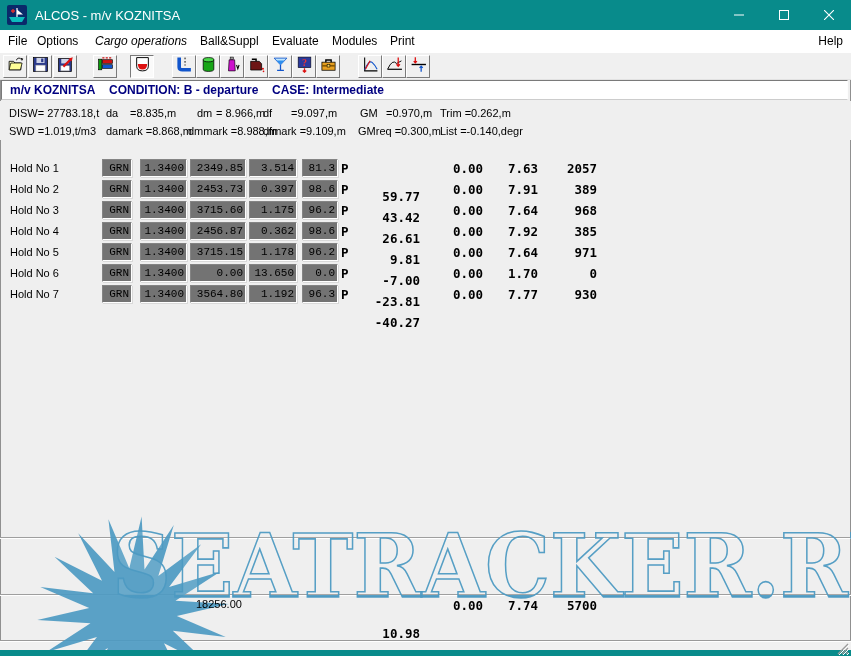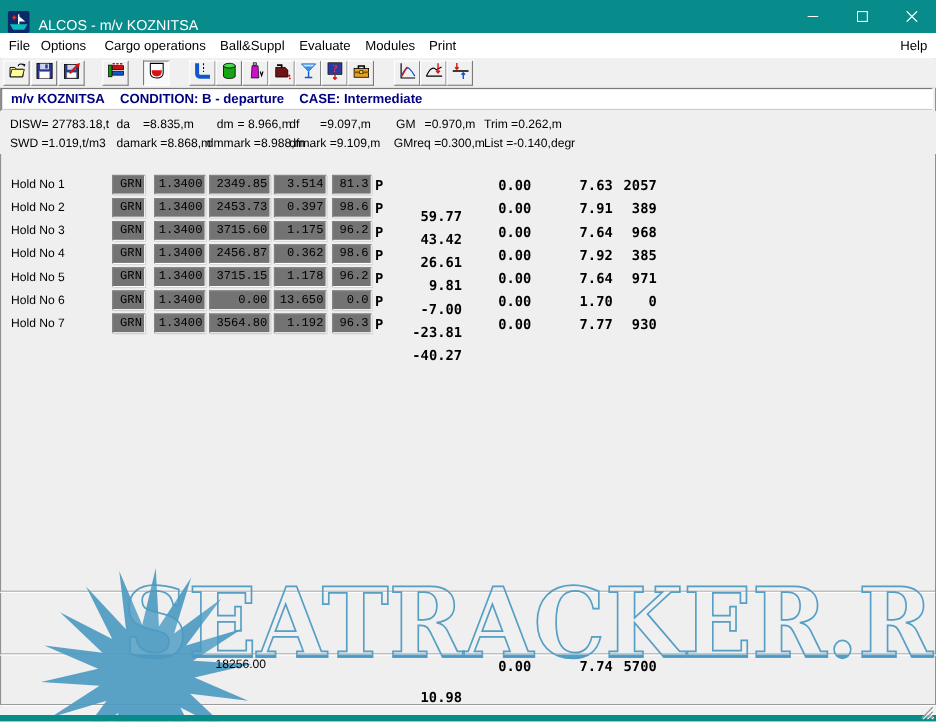--- a/index.html
+++ b/index.html
@@ -1,20 +1,20 @@
 <!DOCTYPE html>
 <html><head>
 <meta charset="utf-8">
 <style>
   html,body{margin:0;padding:0;background:#d8d8d8;}
   #window{position:relative;width:851px;height:656px;background:#efefef;overflow:hidden;
     font-family:"Liberation Sans",sans-serif;
     box-shadow:inset 1px 0 0 #909090,inset -1px 0 0 #909090,inset 0 -1px 0 #808080;}
   
-  .titlebar{position:absolute;left:0;top:0;width:851px;height:30px;background:#088b8b;display:flex;align-items:flex-end;}
+  .titlebar{position:absolute;left:0;top:0;width:851px;height:30px;background:#088b8b;display:flex;align-items:center;}
   .titleicon{width:20px;height:20px;margin-left:7px;flex:0 0 auto;}
   .titletext{color:#ffffff;font-size:13px;margin-left:8px;white-space:nowrap;}
   .winbtns{position:absolute;right:0;top:0;height:30px;display:flex;}
   .winbtn{width:45px;height:30px;display:flex;align-items:center;justify-content:center;}
   
   .menubar{position:absolute;left:0;top:30px;width:851px;height:23px;background:#ffffff;}
   .menuitem{position:absolute;top:0;height:23px;line-height:23px;font-size:12px;color:#000000;white-space:nowrap;}
   
   .toolbar{position:absolute;left:0;top:53px;width:851px;height:26px;background:#f0f0f0;border-bottom:1px solid #e2e2e2;}
   .tbtn{position:absolute;top:2px;width:24px;height:23px;background:#f0f0f0;border:1px solid;border-color:#ffffff #7a7a7a #7a7a7a #ffffff;box-sizing:border-box;display:flex;align-items:center;justify-content:center;}
@@ -30,21 +30,21 @@
   .tblheader{position:absolute;left:0;top:140px;width:851px;height:16px;background:#f0f0f0;border-top:1px solid #ffffff;border-bottom:1px solid #8e8e8e;box-sizing:content-box;box-shadow:0 1px 0 #ffffff,0 -2px 0 #c6c6c6;}
   .colhdr{position:absolute;top:2px;transform:translateX(-50%);font-size:11px;color:#000;white-space:nowrap;}
   
   .row{position:absolute;left:0;width:851px;height:20px;}
   .rowlabel{position:absolute;left:10px;top:3px;font-size:11px;color:#000;white-space:nowrap;}
   .ebox{position:absolute;top:0;height:18px;box-sizing:border-box;background:#737373;border:1px solid;border-color:#848484 #ffffff #ffffff #848484;box-shadow:1px 1px 0 #d9d9d9;font-family:Liberation Mono, monospace;font-size:11px;color:#000;padding:0 2px;outline:none;text-align:right;}
   .bx-ct{left:102px;width:30px;} .bx-sf{left:140px;width:47px;} .bx-wt{left:190px;width:56px;}
   .bx-ul{left:249px;width:48px;} .bx-fl{left:302px;width:36px;}
   .pflag{position:absolute;left:341px;top:2px;font-family:"DejaVu Sans Mono",monospace;font-weight:bold;font-size:12.5px;color:#000;}
   .num{position:absolute;top:2px;text-align:right;font-family:"DejaVu Sans Mono",monospace;font-weight:bold;font-size:12.5px;color:#000;white-space:nowrap;}
-  .n-xg{left:356px;width:64px;margin-top:28px;} .n-yg{left:421px;width:62px;} .n-zg{left:481px;width:59px;padding-left:17px;} .n-fsm{left:535px;width:62px;}
+  .n-xg{left:356px;width:64px;margin-top:28px;} .n-yg{left:421px;width:62px;} .n-zg{left:462px;width:59px;padding-left:17px;} .n-fsm{left:535px;width:62px;}
   
   .groove{position:absolute;left:0;width:851px;height:2px;border-top:1px solid #9f9f9f;border-bottom:1px solid #ffffff;box-sizing:border-box;z-index:1;}
   
   .totals{position:absolute;left:0;top:596px;width:851px;height:15px;z-index:10;}
   .totweight{position:absolute;left:196px;top:2px;font-size:11px;color:#000;}
   .footerbar{position:absolute;left:0;top:613px;width:851px;height:16px;z-index:10;}
   .greenlbl{position:absolute;top:1px;font-size:12.5px;font-weight:bold;color:#008000;white-space:nowrap;}
   
   .statustop{position:absolute;left:0;top:640px;width:851px;height:2px;border-top:1px solid #9a9a9a;border-bottom:1px solid #ffffff;box-sizing:border-box;z-index:2;}
   .statusbar{position:absolute;left:0;top:642px;width:851px;height:14px;background:#f1f1f1;}
@@ -90,21 +90,21 @@
             <path d="M0 0 L10 10 M10 0 L0 10" stroke="#ffffff" stroke-width="1.1"></path>
           </svg>
       </div>
     </div>
   </div>
 
   <div class="menubar" id="menubar">
     <span class="menuitem" style="right:8px;left:auto;">Help</span>
   <span class="menuitem" style="left: 8px;">File</span>
       <span class="menuitem" style="left: 37px;">Options</span>
-      <span class="menuitem" style="left: 95px;">Cargo operations</span>
+      <span class="menuitem" style="left: 95px; font-style: italic;">Cargo operations</span>
       <span class="menuitem" style="left: 200px;">Ball&amp;Suppl</span>
       <span class="menuitem" style="left: 272px;">Evaluate</span>
       <span class="menuitem" style="left: 332px;">Modules</span>
       <span class="menuitem" style="left: 390px;">Print</span>
     </div>
 
   <div class="toolbar" id="toolbar">
       <div class="tbtn" style="left: 3px;">
         <span><svg viewBox="0 0 16 16">
             <path d="M2 13 L2 5 L6.2 5 L7.4 6.6 L13 6.6 L13 13 Z" fill="#ffffc8" stroke="#000" stroke-width=".8"></path>

